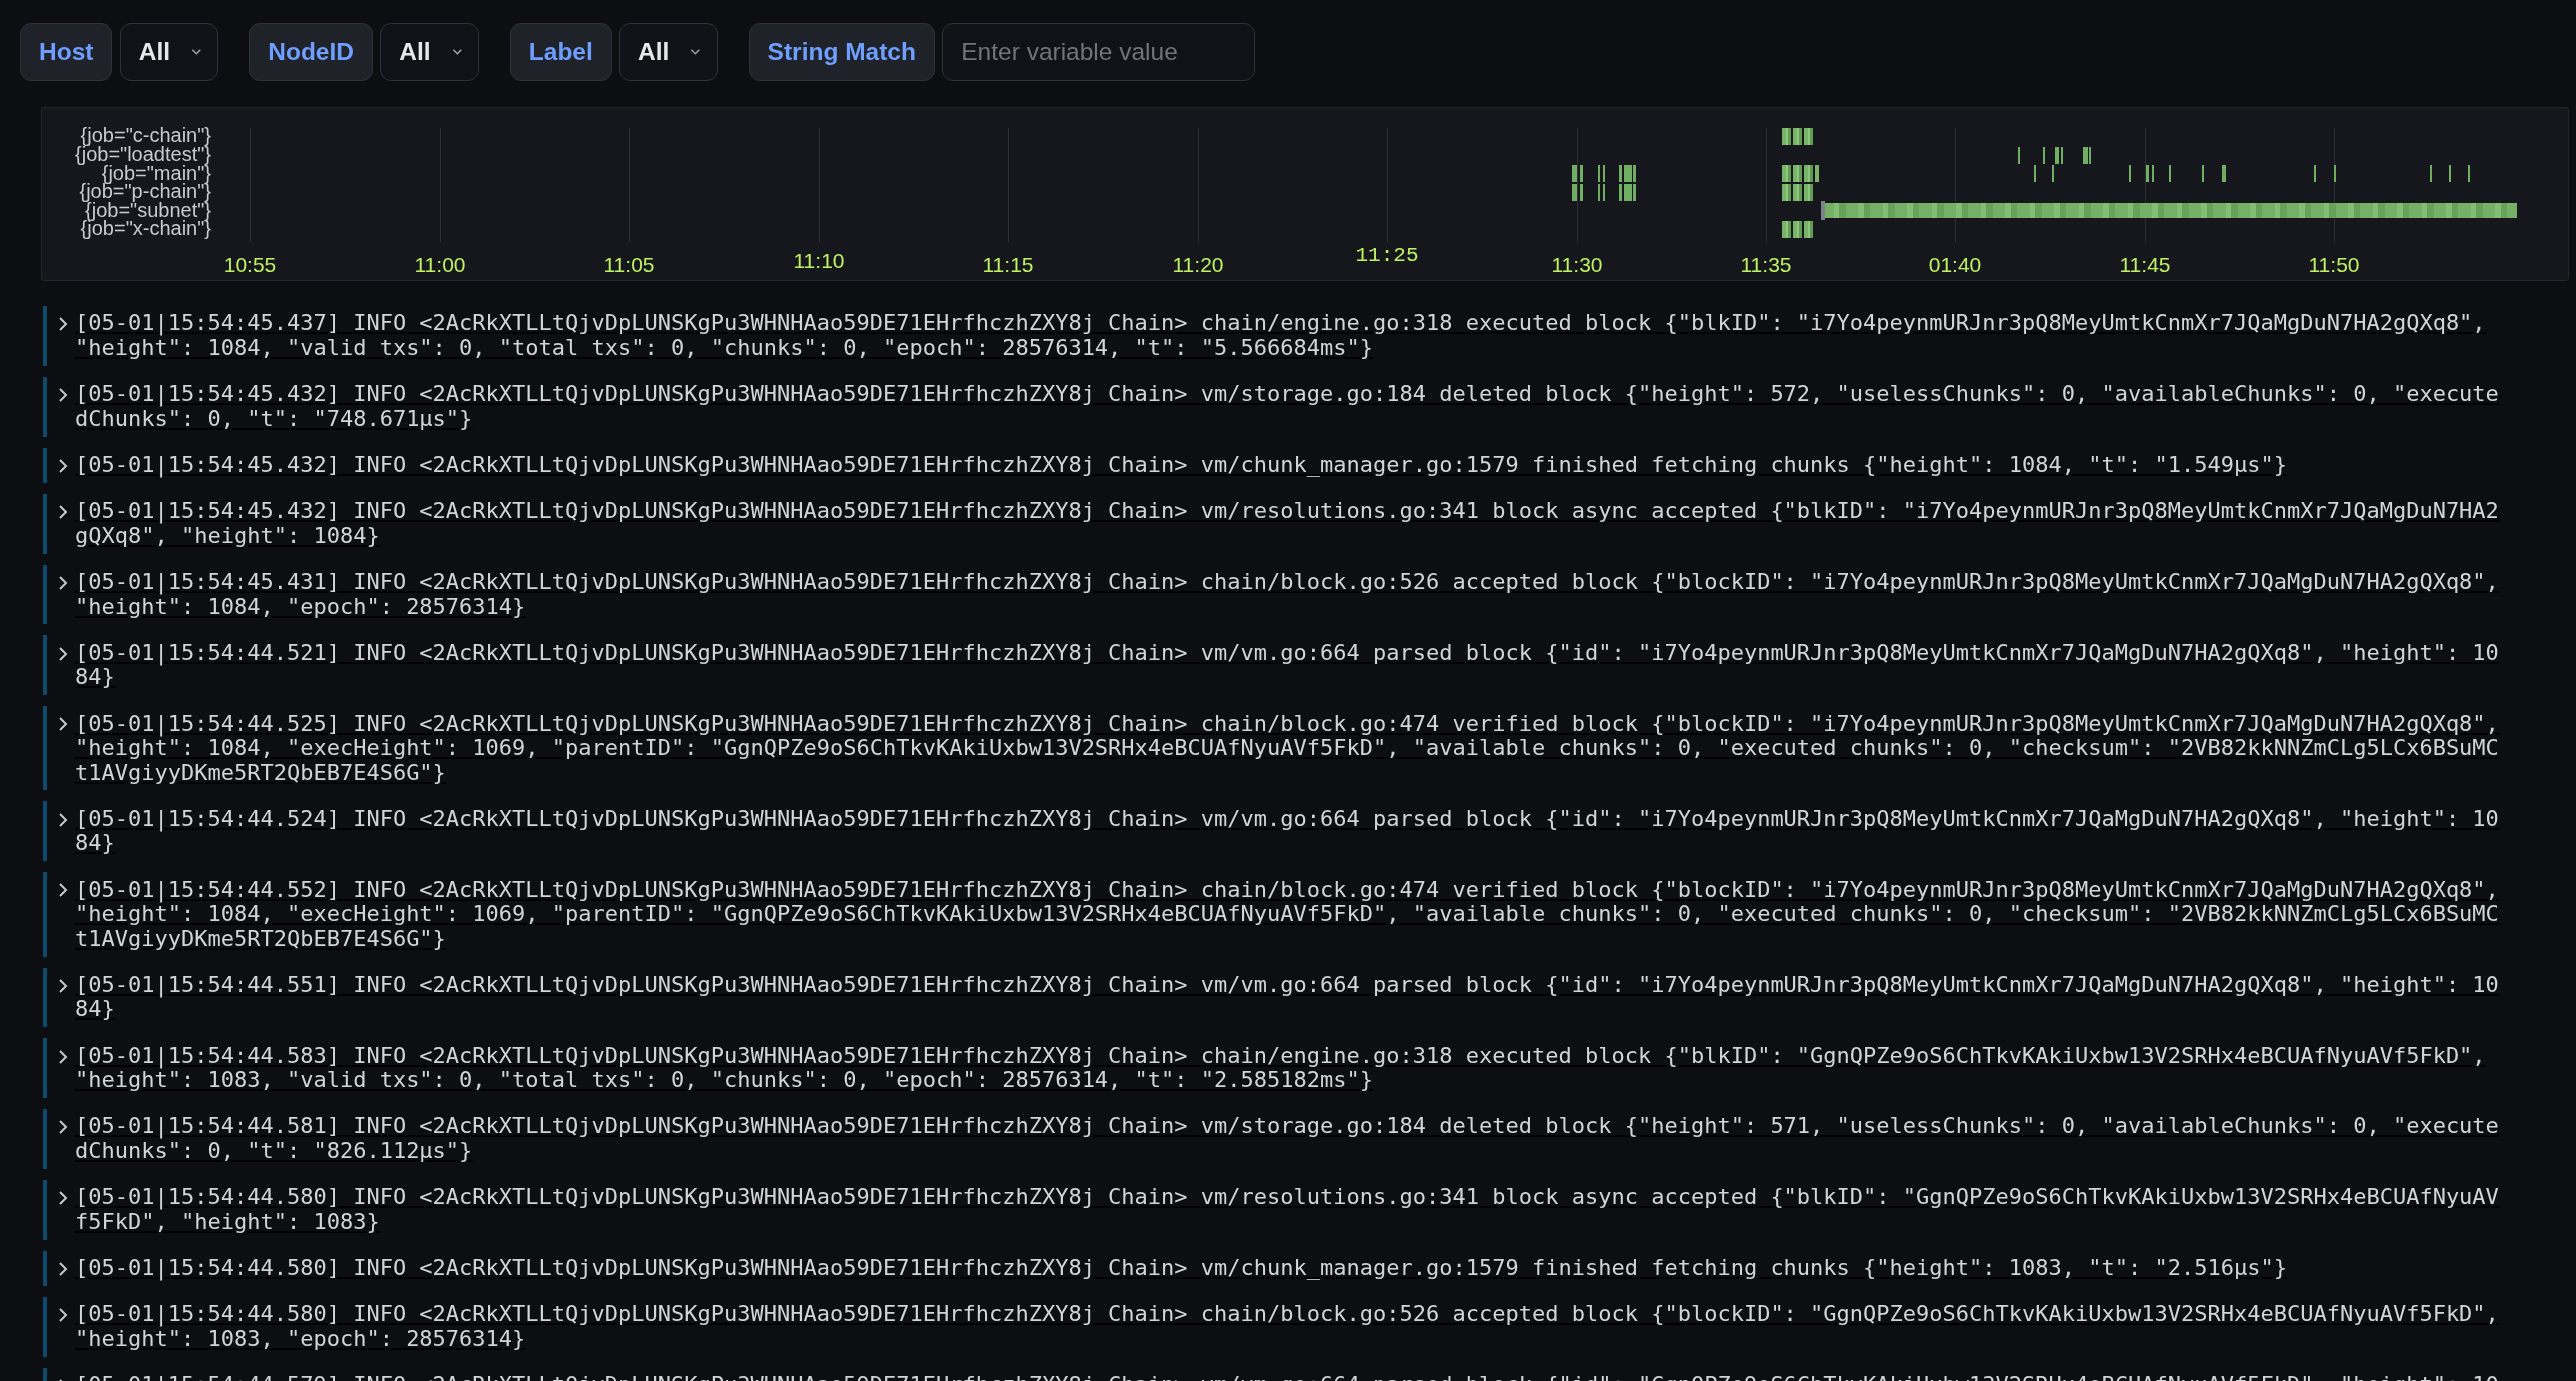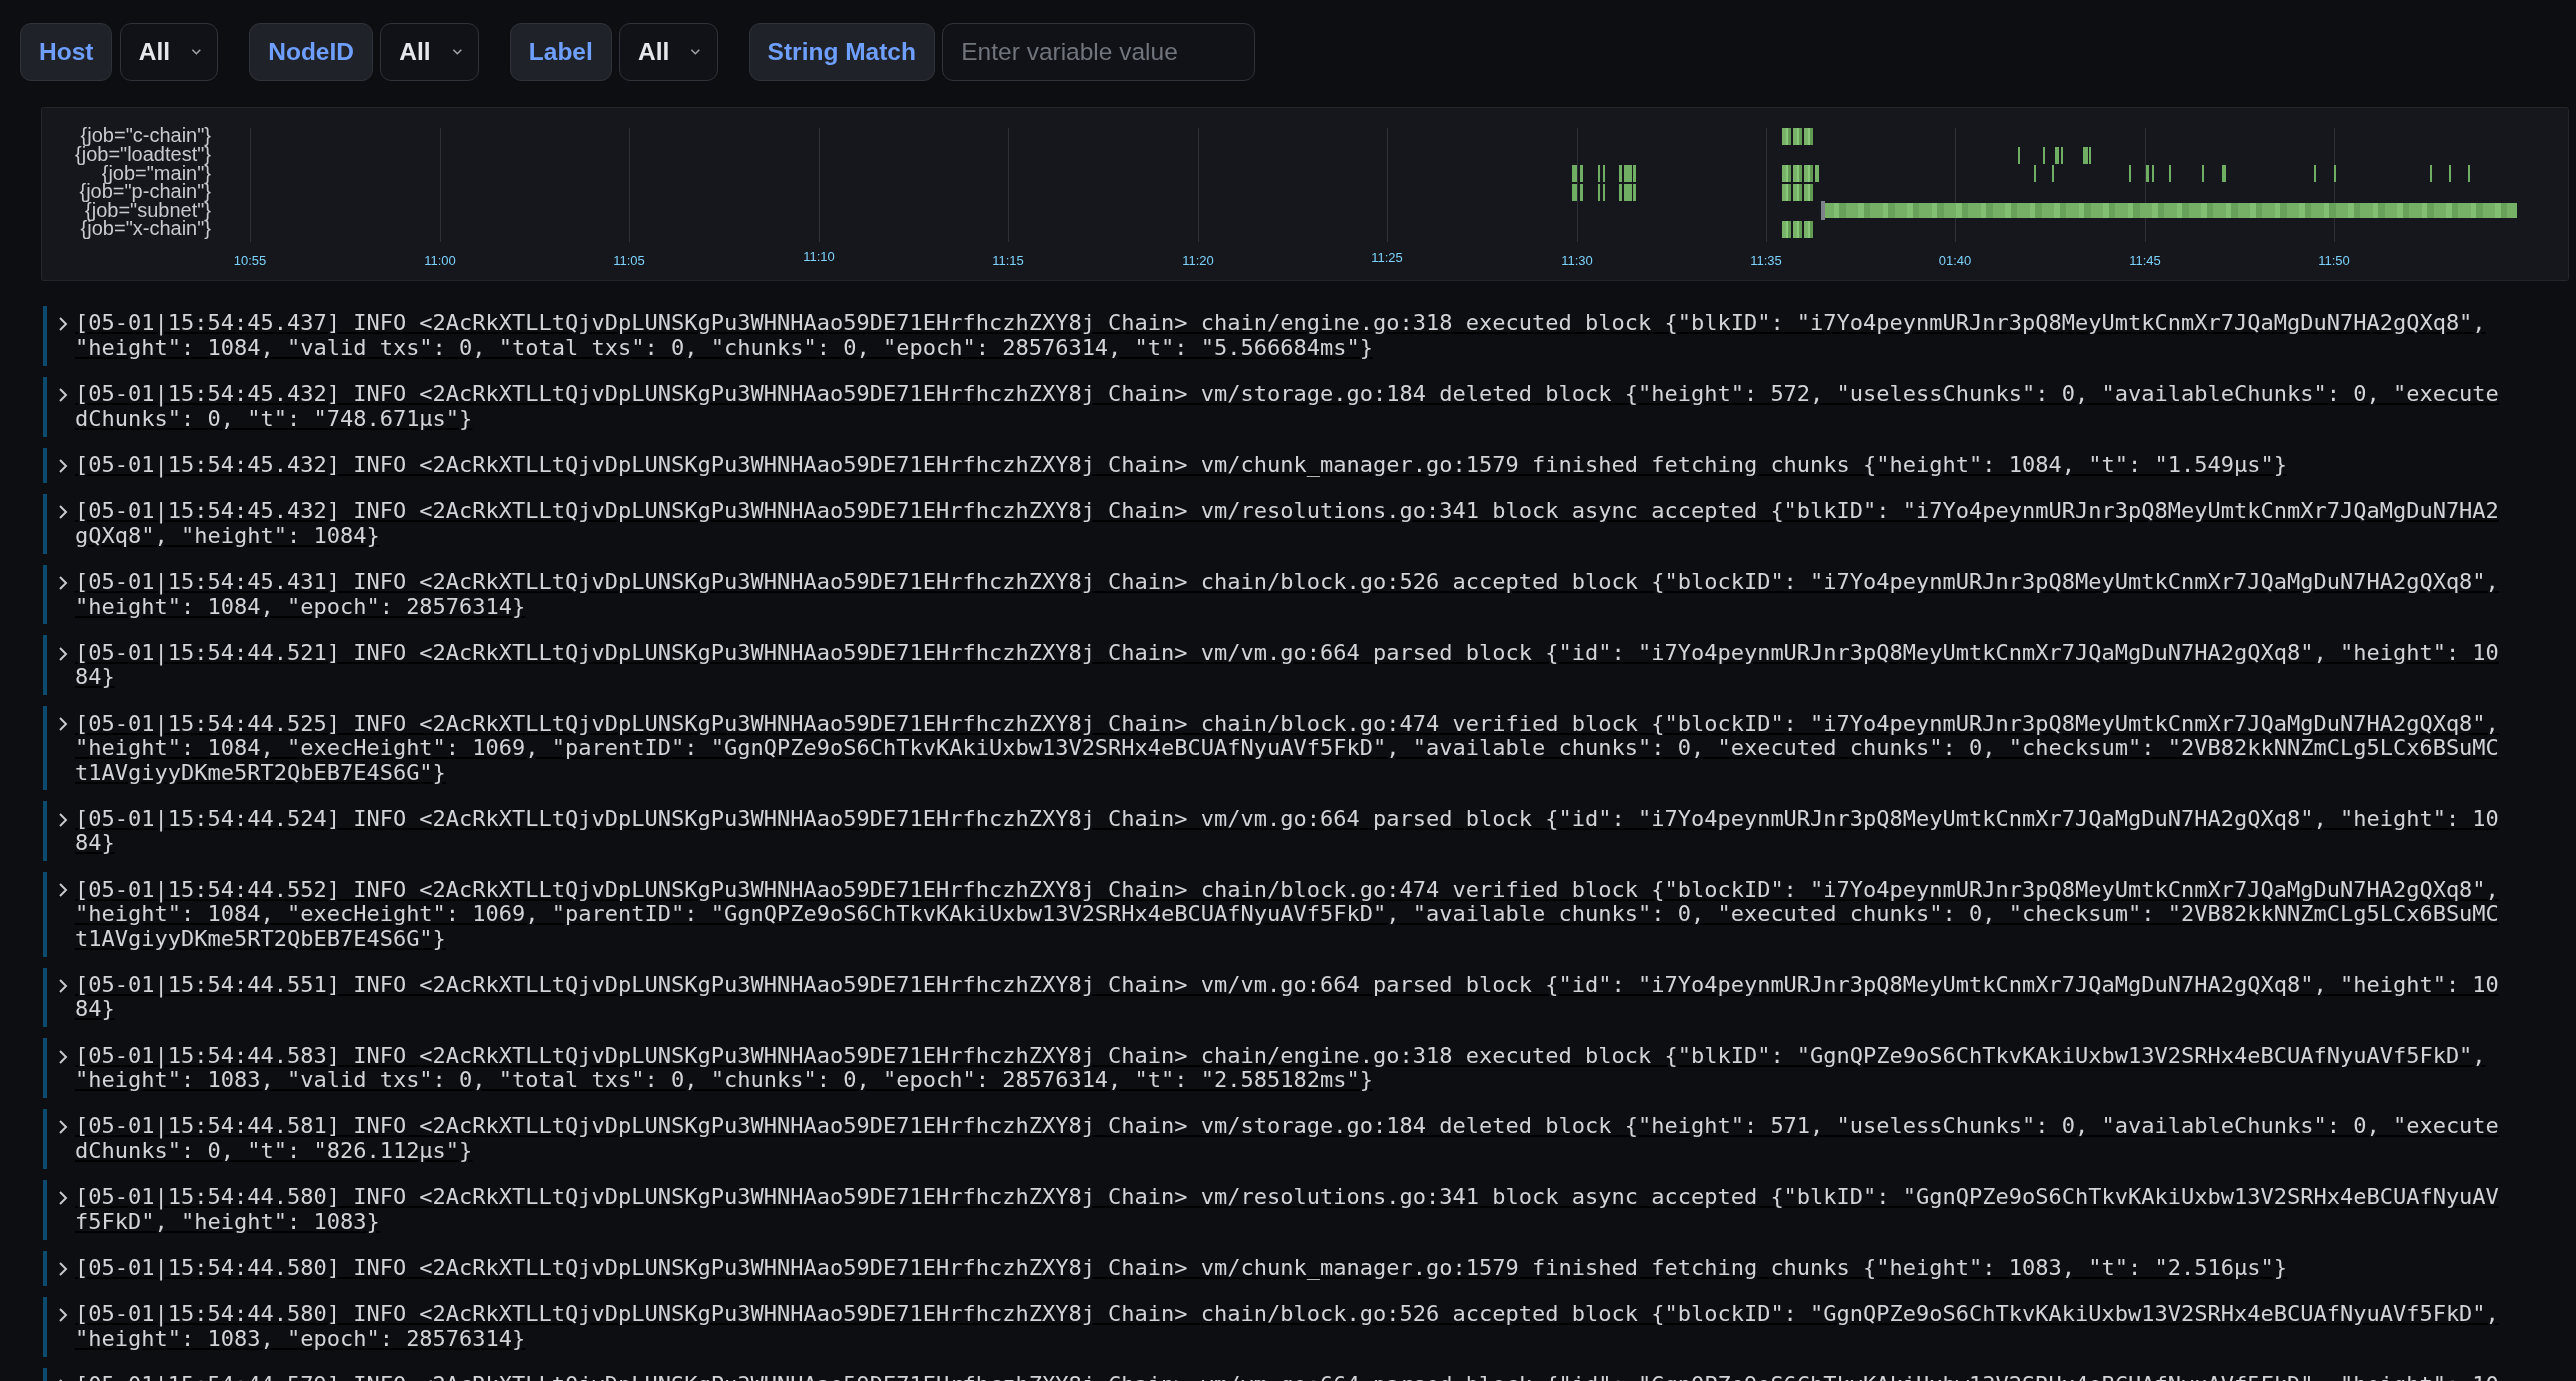--- a/index.html
+++ b/index.html
@@ -43,21 +43,21 @@
     background:#15171c;border:0.9px solid #24262d;border-radius:2.7px;
     box-sizing:border-box;
   }
   .ylabel{
     position:absolute;left:0;width:169px;text-align:right;
     font-size:20px;line-height:19px;color:#c9cad0;white-space:nowrap;
   }
   .gridline{position:absolute;width:0.9px;background:rgba(204,204,220,0.14);}
   .xtick{
     position:absolute;transform:translateX(-50%);
-    font-size:13px;color:#7dd3fc;white-space:nowrap;
+    font-size:21px;color:#bef264;white-space:nowrap;
   }
   .mark-tick{position:absolute;background:#6fae63;}
   .mark-burst{
     position:absolute;
     background:repeating-linear-gradient(90deg,#79b369 0 3.6px,#8ac97a 3.6px 6.3px,#639a54 6.3px 9px,rgba(0,0,0,0) 9px 11px);
   }
   .mark-bar{
     position:absolute;
     background:repeating-linear-gradient(90deg,#76b067 0 12.7px,#82bf72 12.7px 18px,#68a159 18px 24.5px);
   }
@@ -133,21 +133,21 @@
     <div class="xtick" style="left: 398px; top: 145px;">11:00</div>
     <div class="gridline" style="left: 587px; top: 20px; height: 114px;"></div>
     <div class="xtick" style="left: 587px; top: 145px;">11:05</div>
     <div class="gridline" style="left: 777px; top: 20px; height: 114px;"></div>
     <div class="xtick" style="left: 777px; top: 141px;">11:10</div>
     <div class="gridline" style="left: 966px; top: 20px; height: 114px;"></div>
     <div class="xtick" style="left: 966px; top: 145px;">11:15</div>
     <div class="gridline" style="left: 1156px; top: 20px; height: 114px;"></div>
     <div class="xtick" style="left: 1156px; top: 145px;">11:20</div>
     <div class="gridline" style="left: 1345px; top: 20px; height: 114px;"></div>
-    <div class="xtick" style="left: 1345px; top: 142px;">11:25</div>
+    <div class="xtick" style="left: 1345px; top: 136px; font-family: Liberation Mono, monospace;">11:25</div>
     <div class="gridline" style="left: 1535px; top: 20px; height: 114px;"></div>
     <div class="xtick" style="left: 1535px; top: 145px;">11:30</div>
     <div class="gridline" style="left: 1724px; top: 20px; height: 114px;"></div>
     <div class="xtick" style="left: 1724px; top: 145px;">11:35</div>
     <div class="gridline" style="left: 1913px; top: 20px; height: 114px;"></div>
     <div class="xtick" style="left: 1913px; top: 145px;">01:40</div>
     <div class="gridline" style="left: 2103px; top: 20px; height: 114px;"></div>
     <div class="xtick" style="left: 2103px; top: 145px;">11:45</div>
     <div class="gridline" style="left: 2292px; top: 20px; height: 114px;"></div>
     <div class="xtick" style="left: 2292px; top: 145px;">11:50</div>

